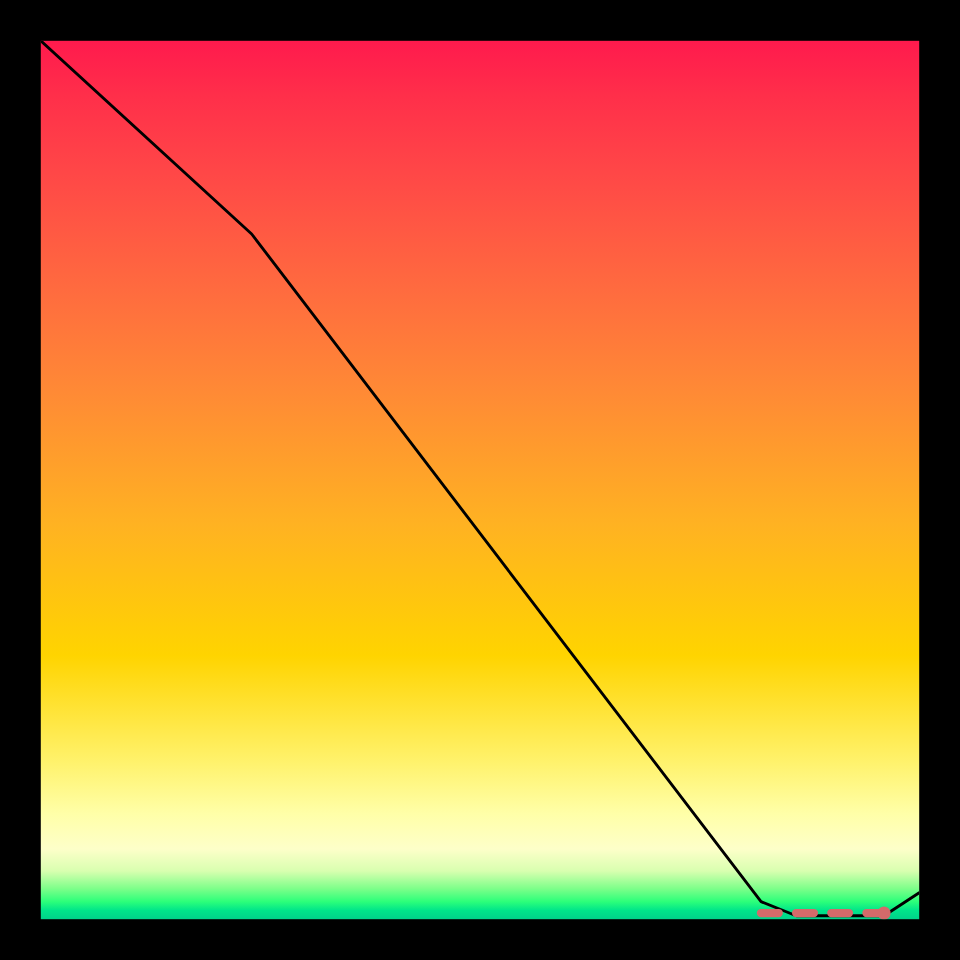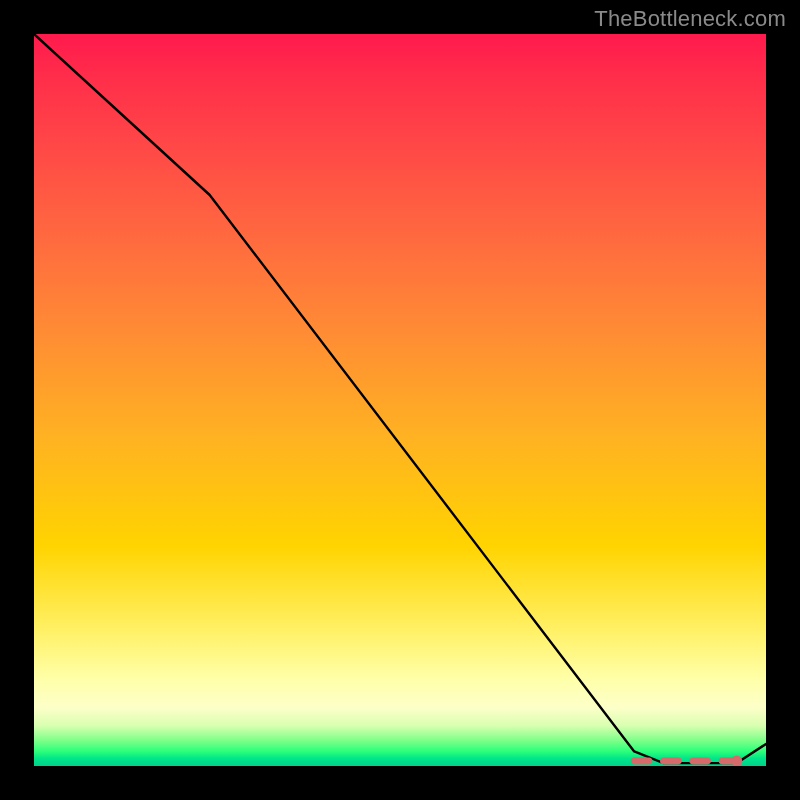--- a/index.html
+++ b/index.html
@@ -57,21 +57,20 @@
     font-size: 22px;
     font-weight: 400;
     letter-spacing: 0.2px;
     user-select: none;
   }
 </style>
 </head>
 <body>
 
 <div class="stage">
-  <div class="watermark">TheBottleneck.com</div>
 
   <div class="plot">
     <svg class="curve" viewBox="0 0 732 732" preserveAspectRatio="none">
       <path id="main-curve" fill="none" stroke="#000" stroke-width="2.4" stroke-linecap="round" stroke-linejoin="round" d="M0.0 0.0 L175.7 161.0 L600.2 717.4 L629.5 729.1 L673.4 729.1 L702.7 729.1 L732.0 710.0"></path>
       <g id="dashed-group">
           <line x1="600.2" y1="726.9" x2="614.9" y2="726.9" stroke="#d46a6a" stroke-width="7" stroke-linecap="round"></line>
           <line x1="629.5" y1="726.9" x2="644.2" y2="726.9" stroke="#d46a6a" stroke-width="7" stroke-linecap="round"></line>
           <line x1="658.8" y1="726.9" x2="673.4" y2="726.9" stroke="#d46a6a" stroke-width="7" stroke-linecap="round"></line>
           <line x1="688.1" y1="726.9" x2="702.7" y2="726.9" stroke="#d46a6a" stroke-width="7" stroke-linecap="round"></line>
         </g>

